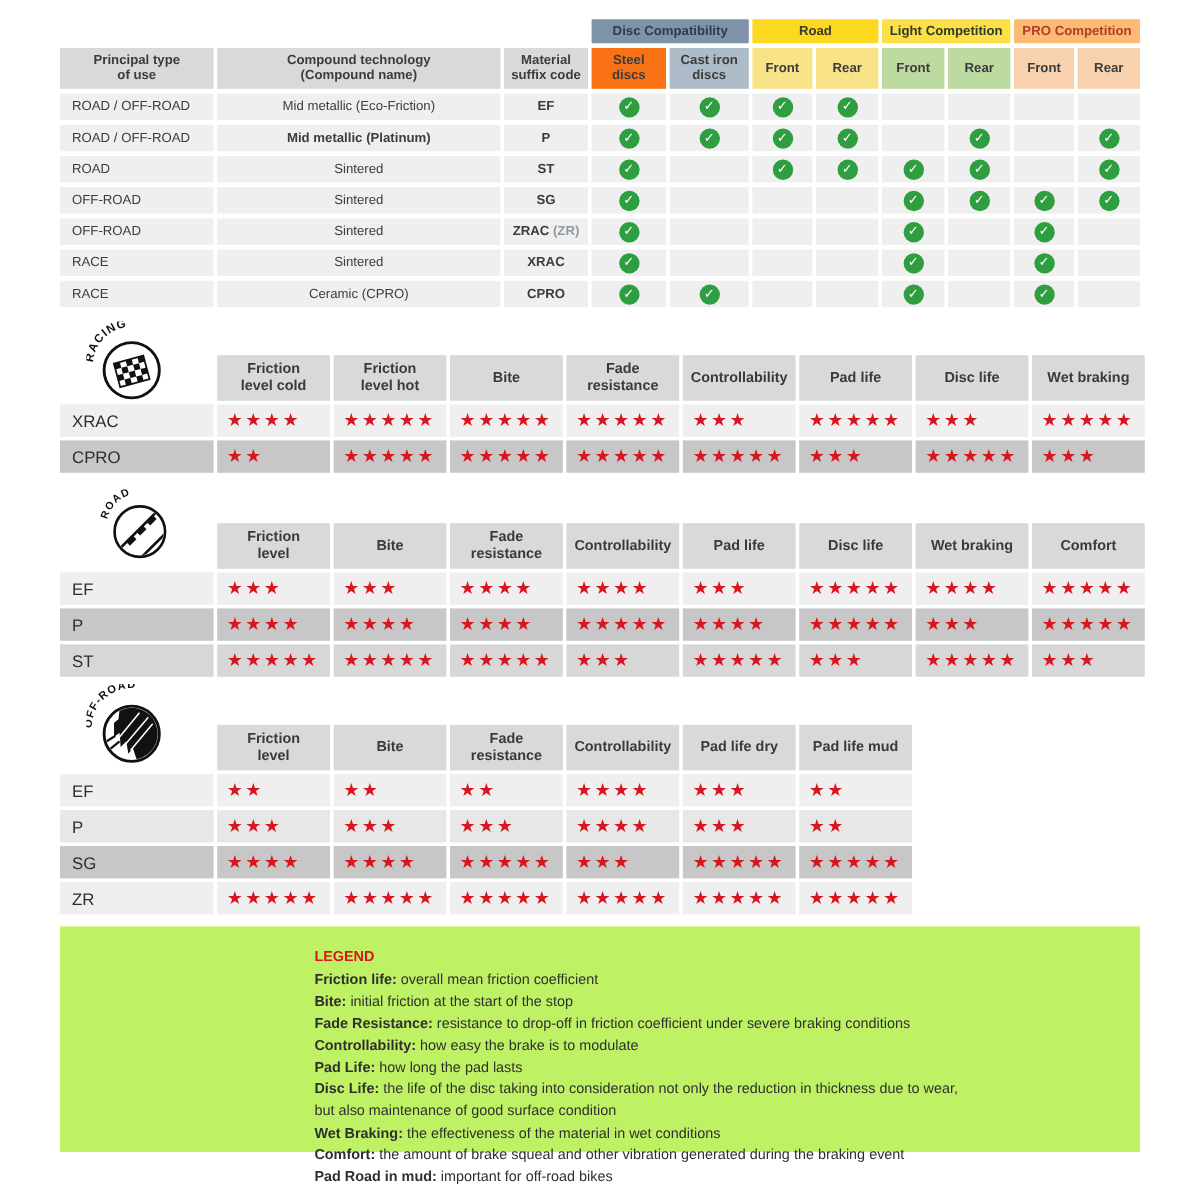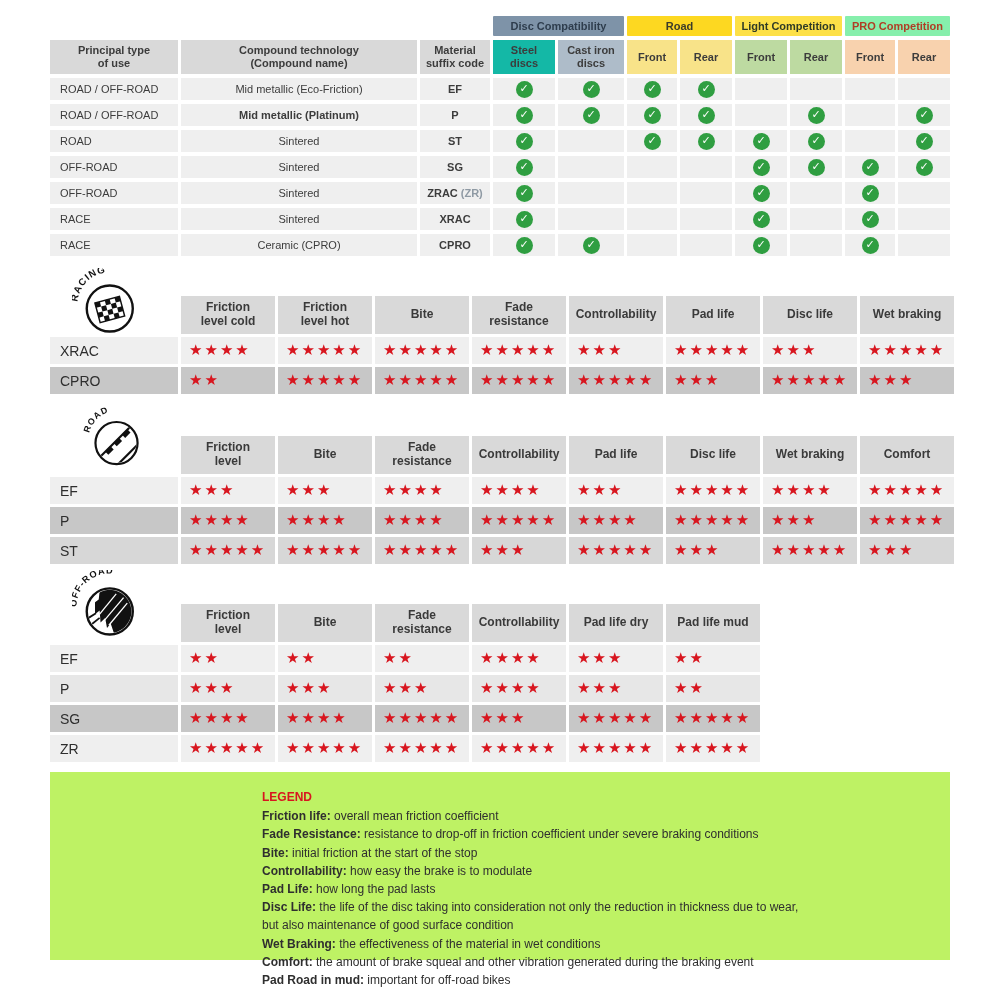--- a/index.html
+++ b/index.html
@@ -40,28 +40,28 @@
 </style>
 </head>
 <body>
 
 <div class="page">
 
   <div id="compat" class="compat-grid">
       <div class="cell group-h" style="grid-area: 1 / 4 / auto / span 2; background: rgb(126, 147, 168); color: rgb(46, 61, 77);">Disc Compatibility</div>
       <div class="cell group-h" style="grid-area: 1 / 6 / auto / span 2; background: rgb(253, 216, 33); color: rgb(60, 60, 42);">Road</div>
       <div class="cell group-h" style="grid-area: 1 / 8 / auto / span 2; background: #fde047; color: rgb(47, 59, 38);">Light Competition</div>
-      <div class="cell group-h" style="grid-area: 1 / 10 / auto / span 2; background: #86efac; color: rgb(176, 61, 37);">PRO Competition</div>
+      <div class="cell group-h" style="grid-area: 1 / 10 / auto / span 2; background: #fdba74; color: rgb(176, 61, 37);">PRO Competition</div>
       <div class="cell sub-h pre" style="grid-area: 2 / 1;">Principal type
 of use</div>
       <div class="cell sub-h pre" style="grid-area: 2 / 2;">Compound technology
 (Compound name)</div>
       <div class="cell sub-h pre" style="grid-area: 2 / 3;">Material
 suffix code</div>
-      <div class="cell sub-h pre" style="grid-area: 2 / 4; background: #14b8a6;">Steel
+      <div class="cell sub-h pre" style="grid-area: 2 / 4; background: #f97316;">Steel
 discs</div>
       <div class="cell sub-h pre" style="grid-area: 2 / 5; background: rgb(174, 188, 201);">Cast iron
 discs</div>
       <div class="cell sub-h pre" style="grid-area: 2 / 6; background: rgb(248, 227, 137);">Front</div>
       <div class="cell sub-h pre" style="grid-area: 2 / 7; background: rgb(248, 227, 137);">Rear</div>
       <div class="cell sub-h pre" style="grid-area: 2 / 8; background: rgb(189, 218, 161);">Front</div>
       <div class="cell sub-h pre" style="grid-area: 2 / 9; background: rgb(189, 218, 161);">Rear</div>
       <div class="cell sub-h pre" style="grid-area: 2 / 10; background: rgb(248, 210, 174);">Front</div>
       <div class="cell sub-h pre" style="grid-area: 2 / 11; background: rgb(248, 210, 174);">Rear</div>
       <div class="cell row-cell use-cell" style="grid-area: 3 / 1;">ROAD / OFF-ROAD</div>
@@ -387,22 +387,22 @@
         <div class="stars shade-light" style="color: rgb(216, 22, 31); grid-area: 5 / 6;">★★★★★</div>
         <div class="stars shade-light" style="color: rgb(216, 22, 31); grid-area: 5 / 7;">★★★★★</div>
       </div>
   </section>
 
   <div class="legend">
     <div class="legend-inner">
       <div class="legend-title" style="color: rgb(216, 22, 31);">LEGEND</div>
       <ul id="legend-list">
           <li class="legend-line"><span class="term">Friction life: </span><span>overall mean friction coefficient</span></li>
+          <li class="legend-line"><span class="term">Bite: </span><span>initial friction at the start of the stop</span></li>
           <li class="legend-line"><span class="term">Fade Resistance: </span><span>resistance to drop-off in friction coefficient under severe braking conditions</span></li>
-          <li class="legend-line"><span class="term">Bite: </span><span>initial friction at the start of the stop</span></li>
           <li class="legend-line"><span class="term">Controllability: </span><span>how easy the brake is to modulate</span></li>
           <li class="legend-line"><span class="term">Pad Life: </span><span>how long the pad lasts</span></li>
           <li class="legend-line"><span class="term">Disc Life: </span><span>the life of the disc taking into consideration not only the reduction in thickness due to wear,</span></li>
           <li class="legend-line"><span>but also maintenance of good surface condition</span></li>
           <li class="legend-line"><span class="term">Wet Braking: </span><span>the effectiveness of the material in wet conditions</span></li>
           <li class="legend-line"><span class="term">Comfort: </span><span>the amount of brake squeal and other vibration generated during the braking event</span></li>
           <li class="legend-line"><span class="term">Pad Road in mud: </span><span>important for off-road bikes</span></li>
         </ul>
     </div>
   </div>

